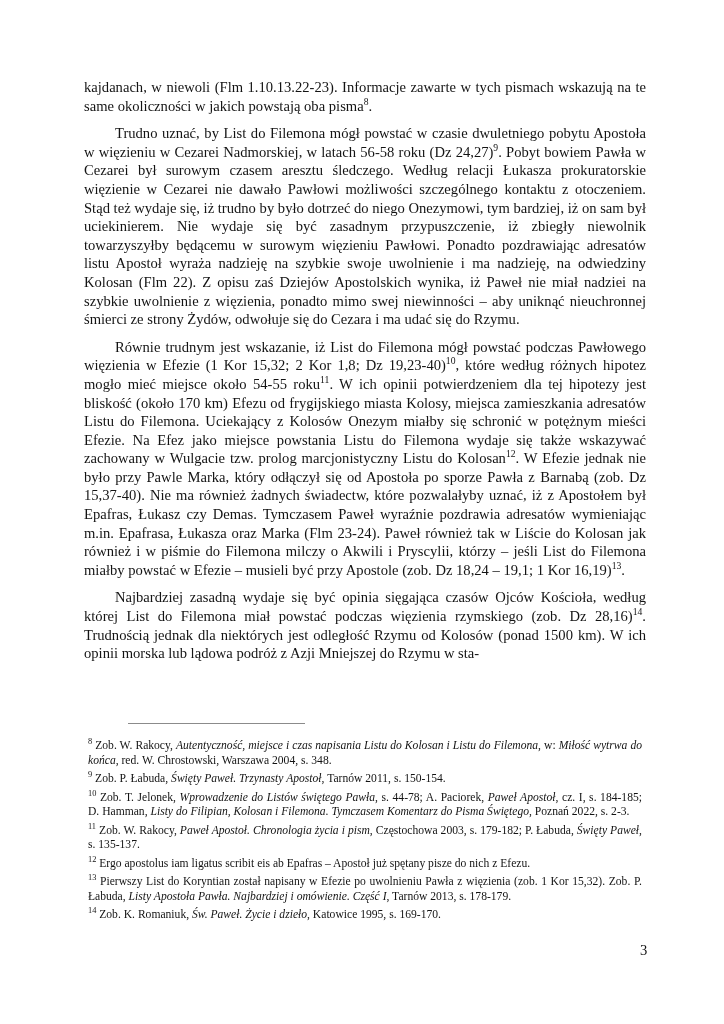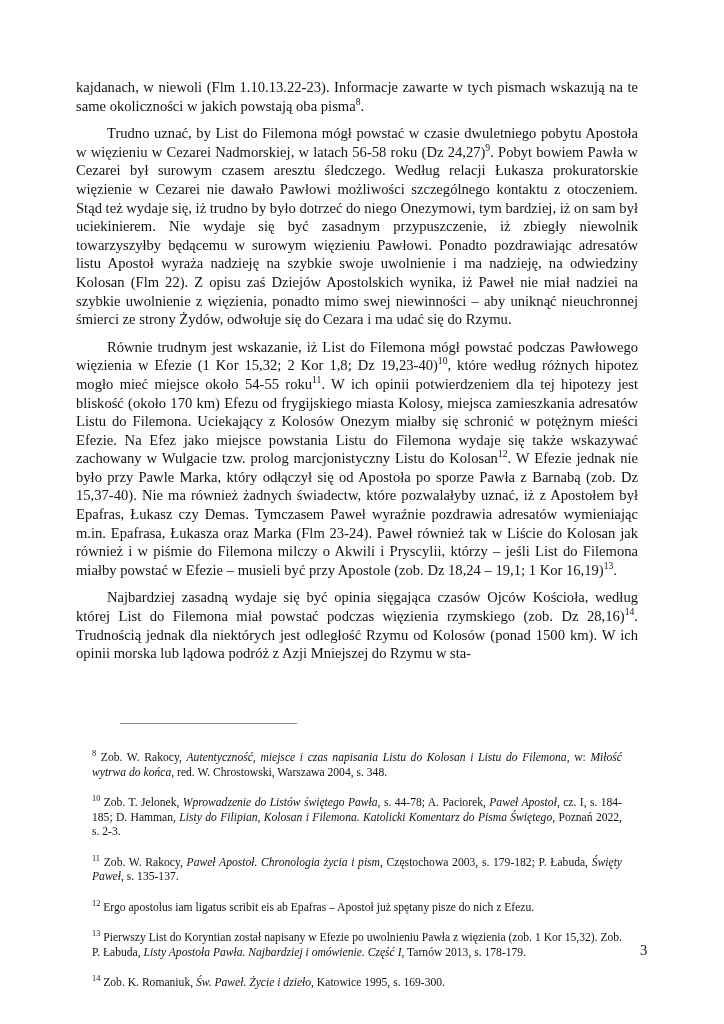--- a/index.html
+++ b/index.html
@@ -18,21 +18,21 @@
   .page {
     position: absolute;
     left: 0;
     top: 0;
     width: 724px;
     height: 1024px;
     background: #fff;
   }
   .content {
     position: absolute;
-    left: 76px;
+    left: 84px;
     top: 78px;
     width: 562px;
   }
   .body-text {
     font-size: 14.6px;
     line-height: 18.6px;
     text-align: justify;
     text-justify: inter-word;
     -webkit-hyphens: none;
     hyphens: none;
@@ -64,21 +64,21 @@
     position: absolute;
     left: 0px;
     top: 657px;
     width: 562px;
     font-size: 11.6px;
     line-height: 14.55px;
     text-align: justify;
     text-justify: inter-word;
   }
   .footnotes p {
-    margin: 16px;
+    margin: 4px;
   }
   .footnotes sup {
     font-size: 0.72em;
   }
   i, .it {
     font-style: italic;
   }
   .page-number {
     position: absolute;
     left: 640px;
@@ -102,24 +102,25 @@
         <div class="gap"></div>
         <p class="indent"><span>Równie trudnym jest wskazanie, iż List do Filemona mógł powstać podczas Pawłowego więzienia w Efezie (1 Kor 15,32; 2 Kor 1,8; Dz 19,23-40)</span><sup>10</sup><span>, które według różnych hipotez mogło mieć miejsce około 54-55 roku</span><sup>11</sup><span>. W ich opinii potwierdzeniem dla tej hipotezy jest bliskość (około 170 km) Efezu od frygijskiego miasta Kolosy, miejsca zamieszkania adresatów Listu do Filemona. Uciekający z Kolosów Onezym miałby się schronić w potężnym mieści Efezie. Na Efez jako miejsce powstania Listu do Filemona wydaje się także wskazywać zachowany w Wulgacie tzw. prolog marcjonistyczny Listu do Kolosan</span><sup>12</sup><span>. W Efezie jednak nie było przy Pawle Marka, który odłączył się od Apostoła po sporze Pawła z Barnabą (zob. Dz 15,37-40). Nie ma również żadnych świadectw, które pozwalałyby uznać, iż z Apostołem był Epafras, Łukasz czy Demas. Tymczasem Paweł wyraźnie pozdrawia adresatów wymieniając m.in. Epafrasa, Łukasza oraz Marka (Flm 23-24). Paweł również tak w Liście do Kolosan jak również i w piśmie do Filemona milczy o Akwili i Pryscylii, którzy – jeśli List do Filemona miałby powstać w Efezie – musieli być przy Apostole (zob. Dz 18,24 – 19,1; 1 Kor 16,19)</span><sup>13</sup><span>.</span></p>
         <div class="gap"></div>
         <p class="indent"><span>Najbardziej zasadną wydaje się być opinia sięgająca czasów Ojców Kościoła, według której List do Filemona miał powstać podczas więzienia rzymskiego (zob. Dz 28,16)</span><sup>14</sup><span>. Trudnością jednak dla niektórych jest odległość Rzymu od Kolosów (ponad 1500 km). W ich opinii morska lub lądowa podróż z Azji Mniejszej do Rzymu w sta-</span></p>
       </div>
 
     <div class="fn-sep"></div>
 
     <div class="footnotes" id="footnotes">
         <p><sup>8</sup><span> Zob. W. Rakocy, </span><i>Autentyczność, miejsce i czas napisania Listu do Kolosan i Listu do Filemona</i><span>, w: </span><i>Miłość wytrwa do końca</i><span>, red. W. Chrostowski, Warszawa 2004, s. 348.</span></p>
-        <p><sup>10</sup><span> Zob. T. Jelonek, </span><i>Wprowadzenie do Listów świętego Pawła</i><span>, s. 44-78; A. Paciorek, </span><i>Paweł Apostoł</i><span>, cz. I, s. 184-185; D. Hamman, </span><i>Listy do Filipian, Kolosan i Filemona. Katolicki Komentarz do Pisma Świętego</i><span>, Poznań 2022, s. 2-3.</span></p>
+        <p><sup>9</sup><span> Zob. P. Łabuda, </span><i>Święty Paweł. Trzynasty Apostoł</i><span>, Tarnów 2011, s. 150-154.</span></p>
+        <p><sup>10</sup><span> Zob. T. Jelonek, </span><i>Wprowadzenie do Listów świętego Pawła</i><span>, s. 44-78; A. Paciorek, </span><i>Paweł Apostoł</i><span>, cz. I, s. 184-185; D. Hamman, </span><i>Listy do Filipian, Kolosan i Filemona. Tymczasem Komentarz do Pisma Świętego</i><span>, Poznań 2022, s. 2-3.</span></p>
         <p><sup>11</sup><span> Zob. W. Rakocy, </span><i>Paweł Apostoł. Chronologia życia i pism</i><span>, Częstochowa 2003, s. 179-182; P. Łabuda, </span><i>Święty Paweł</i><span>, s. 135-137.</span></p>
         <p><sup>12</sup><span> Ergo apostolus iam ligatus scribit eis ab Epafras – Apostoł już spętany pisze do nich z Efezu.</span></p>
         <p><sup>13</sup><span> Pierwszy List do Koryntian został napisany w Efezie po uwolnieniu Pawła z więzienia (zob. 1 Kor 15,32). Zob. P. Łabuda, </span><i>Listy Apostoła Pawła. Najbardziej i omówienie. Część I</i><span>, Tarnów 2013, s. 178-179.</span></p>
-        <p><sup>14</sup><span> Zob. K. Romaniuk, </span><i>Św. Paweł. Życie i dzieło</i><span>, Katowice 1995, s. 169-300.</span></p>
+        <p><sup>14</sup><span> Zob. K. Romaniuk, </span><i>Św. Paweł. Życie i dzieło</i><span>, Katowice 1995, s. 169-170.</span></p>
       </div>
 
   </div>
 
   <div class="page-number">3</div>
 
 </div>
 
 </body></html>

